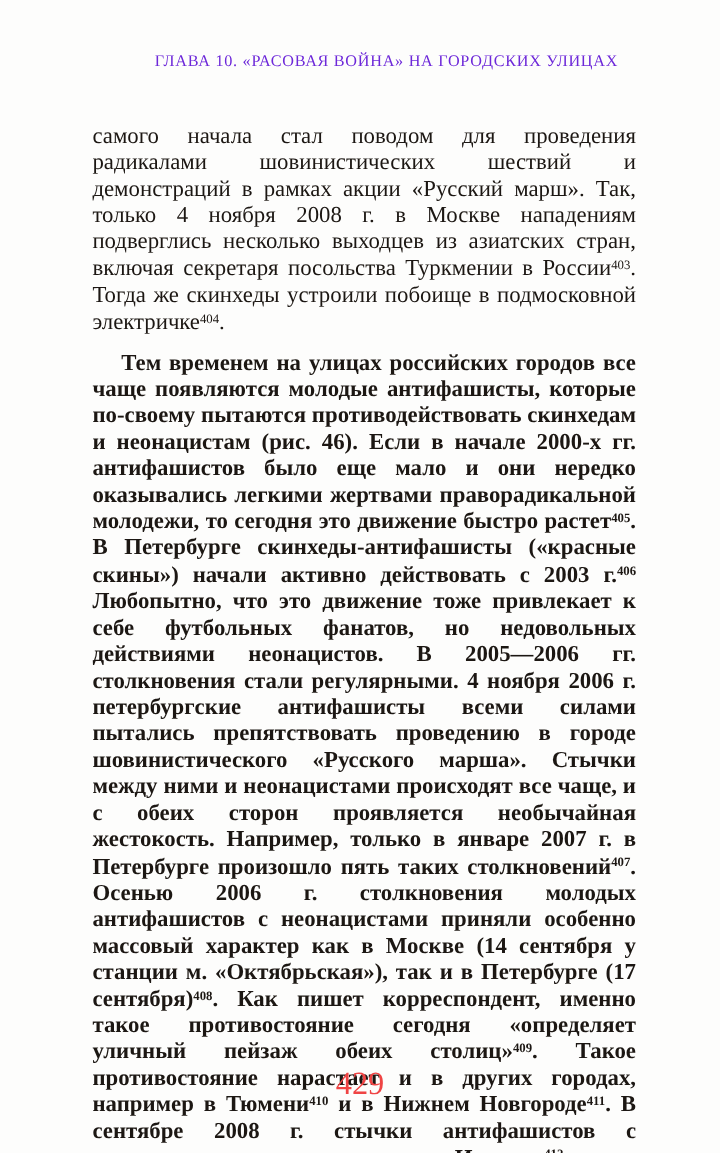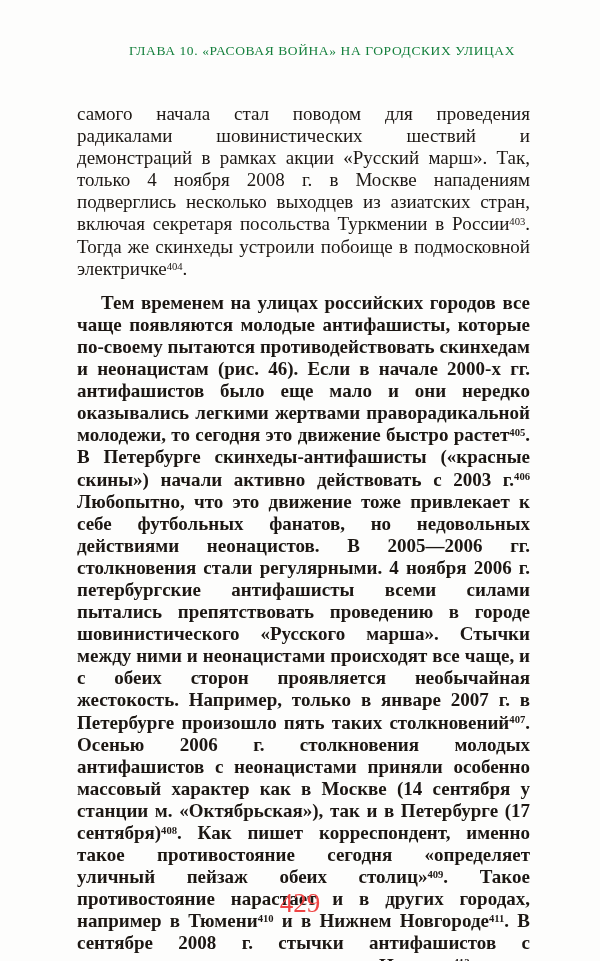--- a/index.html
+++ b/index.html
@@ -17,21 +17,21 @@
     overflow: hidden;
   }
   .running-head {
     position: absolute;
     top: 43px;
     left: 0;
     right: 0;
     text-align: center;
     font-size: 13.5px;
     letter-spacing: 0.6px;
-    color: #15803d;
+    color: #6d28d9;
     white-space: nowrap;
     padding-left: 44px;
   }
   .page-body {
     position: absolute;
     top: 91px;
     left: 65px;
     width: 477px;
     font-size: 19px;
     line-height: 22.1px;

